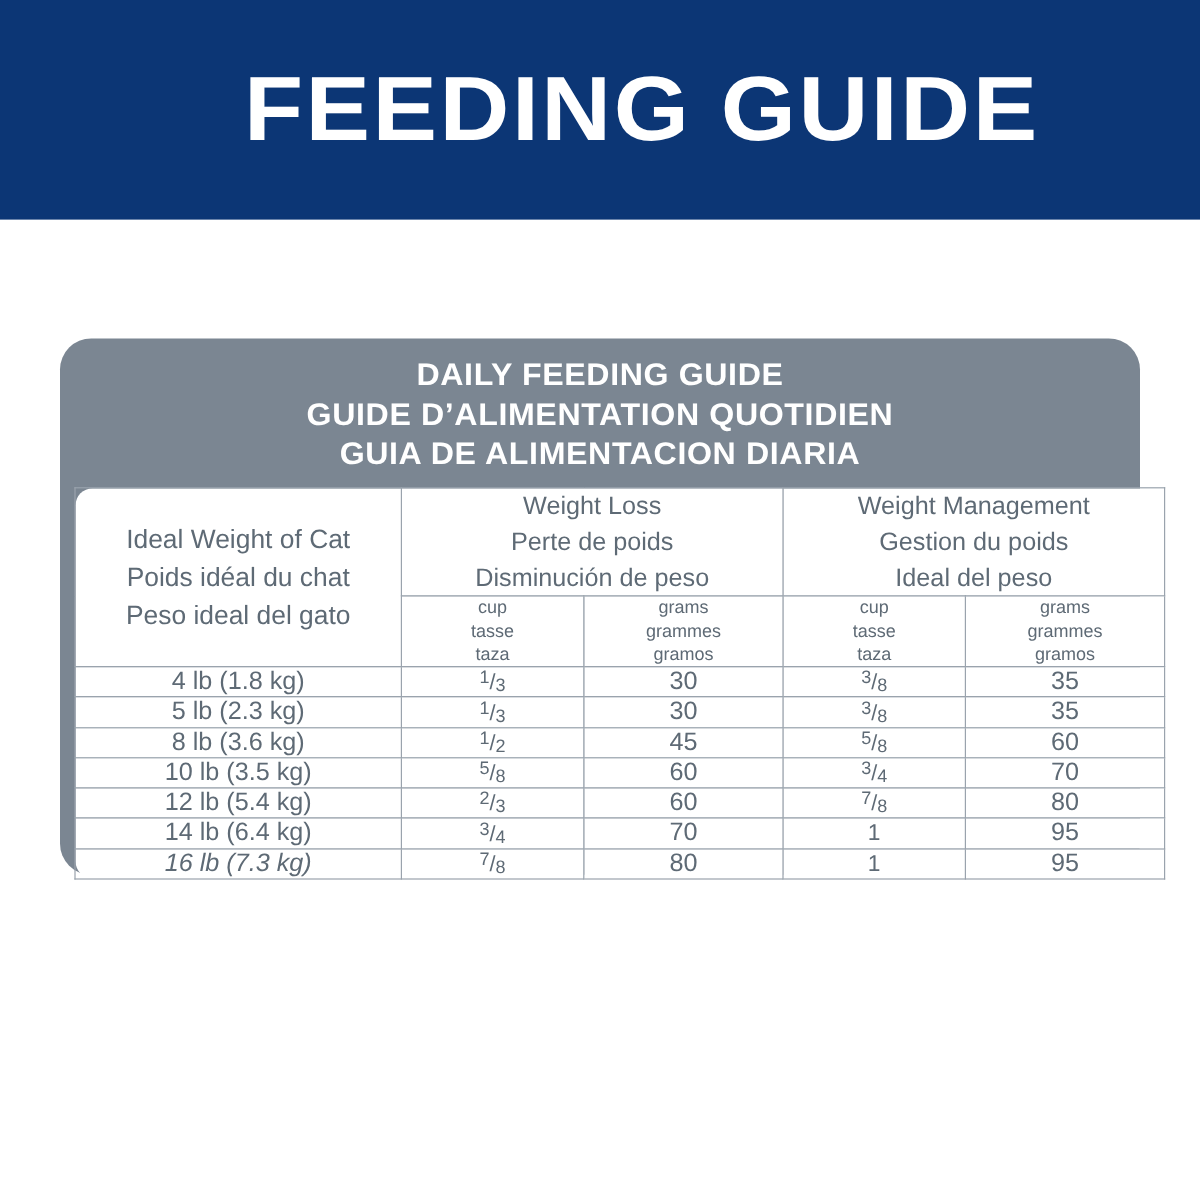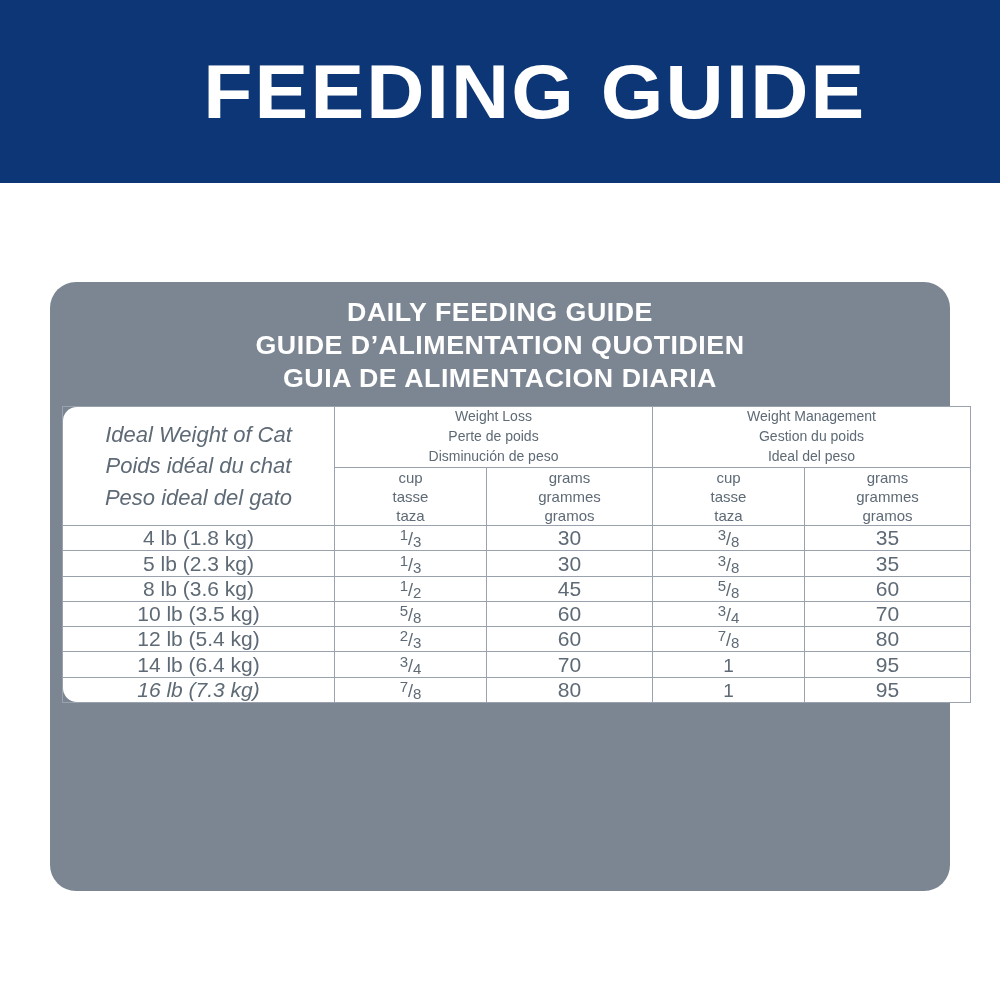--- a/index.html
+++ b/index.html
@@ -38,21 +38,21 @@
     text-align: center;
     transform: scaleX(1.06);
   }
 
   
   .card {
     position: absolute;
     left: 50px;
     top: 282px;
     width: 900px;
-    height: 609px;
+    height: 447px;
     background: #7b8692;
     border-radius: 26px;
     padding: 0;
     box-sizing: border-box;
   }
 
   .card-head {
     padding-top: 14px;
     text-align: center;
     color: #ffffff;
@@ -95,24 +95,23 @@
   .col-cup    { width: 152px; }
   .col-grams  { width: 166px; }
 
   
   .hd-ideal {
     text-align: left;
     padding: 6px 0 6px 14px;
     font-size: 22px;
     line-height: 1.42;
     color: #5e6a75;
-    font-style: italic;
   }
   .hd-group {
-    font-size: 14px;
+    font-size: 21px;
     line-height: 1.42;
     padding: 8px 4px 6px;
     color: #5e6a75;
   }
   .hd-unit {
     font-size: 15px;
     line-height: 1.28;
     padding: 6px 2px 6px;
     color: #5e6a75;
   }

